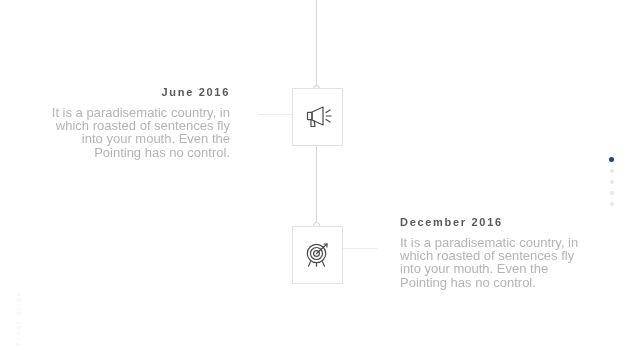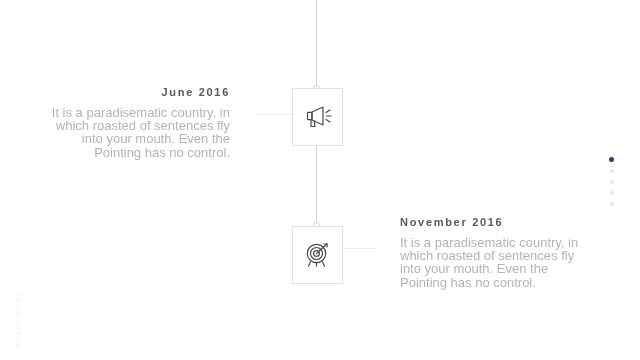--- a/index.html
+++ b/index.html
@@ -181,21 +181,21 @@
       </svg>
     </span>
   </div>
 
   <div class="text-block block-left">
     <div class="date-heading">June 2016</div>
     <div class="body-text">It is a paradisematic country, in which roasted of sentences fly into your mouth. Even the Pointing has no control.</div>
   </div>
 
   <div class="text-block block-right">
-    <div class="date-heading">November 2016</div>
+    <div class="date-heading">December 2016</div>
     <div class="body-text">It is a paradisematic country, in which roasted of sentences fly into your mouth. Even the Pointing has no control.</div>
   </div>
 
   <div class="dots" id="dots">
       <div class="dot active"></div>
       <div class="dot"></div>
       <div class="dot"></div>
       <div class="dot"></div>
       <div class="dot"></div>
     </div>

